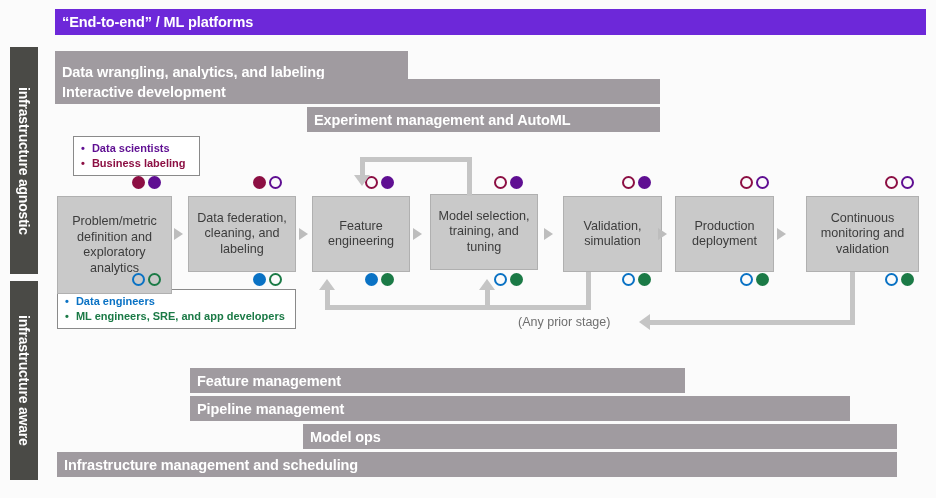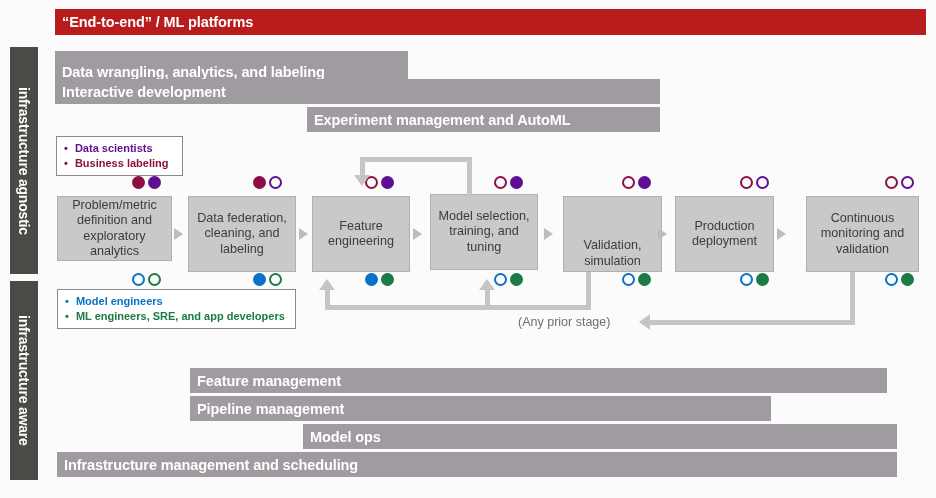--- a/index.html
+++ b/index.html
@@ -19,21 +19,21 @@
     background: #a09ba0;
     color: #ffffff;
     font-weight: bold;
     font-size: 14.5px;
     display: flex;
     align-items: center;
     padding-left: 7px;
     letter-spacing: -0.1px;
     white-space: nowrap;
   }
-  .band.topband { background: #b91c1c; }
+  .band.topband { background: #6d28d9; }
 
   
   .rail {
     position: absolute;
     background: #4a4a46;
     color: #ffffff;
     font-weight: bold;
     font-size: 14px;
     display: flex;
     align-items: center;
@@ -134,51 +134,51 @@
   </div>
 
   <div class="rail" style="left:10px; top:47px; width:28px; height:227px;">
     <span>infrastructure agnostic</span>
   </div>
 
   <div class="rail" style="left:10px; top:281px; width:28px; height:199px;">
     <span>infrastructure aware</span>
   </div>
 
-  <div class="legend" style="left:56px; top:136px; width:127px;">
+  <div class="legend" style="left:73px; top:136px; width:127px;">
     <div class="li c-purple">
       <span>Data scientists</span>
     </div>
     <div class="li c-maroon">
       <span>Business labeling</span>
     </div>
   </div>
 
   <div class="legend" style="left:57px; top:289px; width:239px;">
     <div class="li c-blue">
-      <span>Model engineers</span>
+      <span>Data engineers</span>
     </div>
     <div class="li c-green">
       <span>ML engineers, SRE, and app developers</span>
     </div>
   </div>
 
-  <div class="stage" style="left:57px; top:196px; width:115px; height:65px;">
+  <div class="stage" style="left:57px; top:196px; width:115px; height:98px;">
     <span>Problem/metric definition and exploratory analytics</span>
   </div>
   <div class="stage" style="left:188px; top:196px; width:108px; height:76px;">
     <span>Data federation, cleaning, and labeling</span>
   </div>
   <div class="stage" style="left:312px; top:196px; width:98px; height:76px;">
     <span>Feature engineering</span>
   </div>
   <div class="stage" style="left:430px; top:194px; width:108px; height:76px;">
     <span>Model selection, training, and tuning</span>
   </div>
-  <div class="stage" style="left:563px; top:196px; width:99px; height:76px;align-items:flex-end;">
+  <div class="stage" style="left:563px; top:196px; width:99px; height:76px;">
     <span>Validation, simulation</span>
   </div>
   <div class="stage" style="left:675px; top:196px; width:99px; height:76px;">
     <span>Production deployment</span>
   </div>
   <div class="stage" style="left:793px; top:196px; width:113px; height:76px;margin-left:13px;">
     <span>Continuous monitoring and validation</span>
   </div>
 
   <div class="tri" style="left:174px; top:228px;"></div>
@@ -256,24 +256,24 @@
   <div class="arrowhead ah-up" style="left:319px; top:279px;"></div>
   <div class="arrowline" style="left:485px; top:289px; width:5px; height:18px;"></div>
   <div class="arrowhead ah-up" style="left:479px; top:279px;"></div>
   <div class="arrowline" style="left:586px; top:272px; width:5px; height:35px;"></div>
 
   <div class="arrowline" style="left:650px; top:320px; width:205px; height:5px;"></div>
   <div class="arrowline" style="left:850px; top:272px; width:5px; height:53px;"></div>
   <div class="arrowhead ah-left" style="left:639px; top:314px;"></div>
   <div class="priorlabel" style="left:518px; top:315px;">(Any prior stage)</div>
 
-  <div class="band" style="left:190px; top:368px; width:697px; height:25px;">
+  <div class="band" style="left:190px; top:368px; width:495px; height:25px;">
     <span>Feature management</span>
   </div>
-  <div class="band" style="left:190px; top:396px; width:581px; height:25px;">
+  <div class="band" style="left:190px; top:396px; width:660px; height:25px;">
     <span>Pipeline management</span>
   </div>
   <div class="band" style="left:303px; top:424px; width:594px; height:25px;">
     <span>Model ops</span>
   </div>
   <div class="band" style="left:57px; top:452px; width:840px; height:25px;">
     <span>Infrastructure management and scheduling</span>
   </div>
 
 </div>

